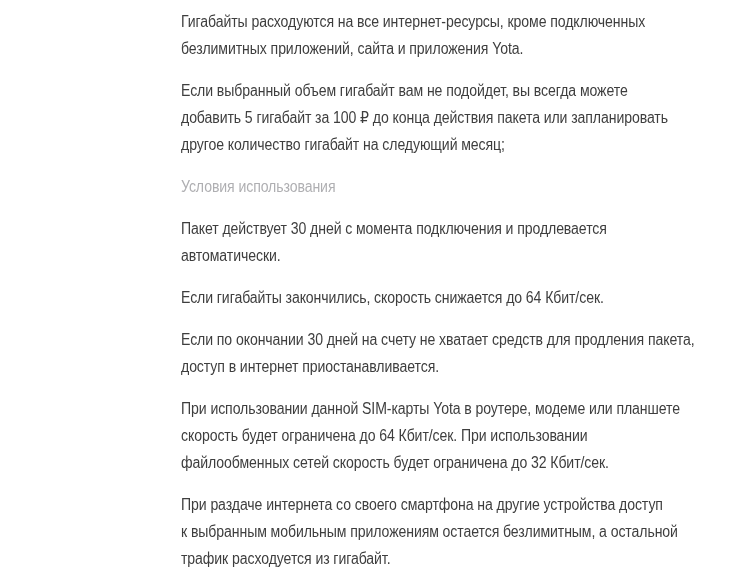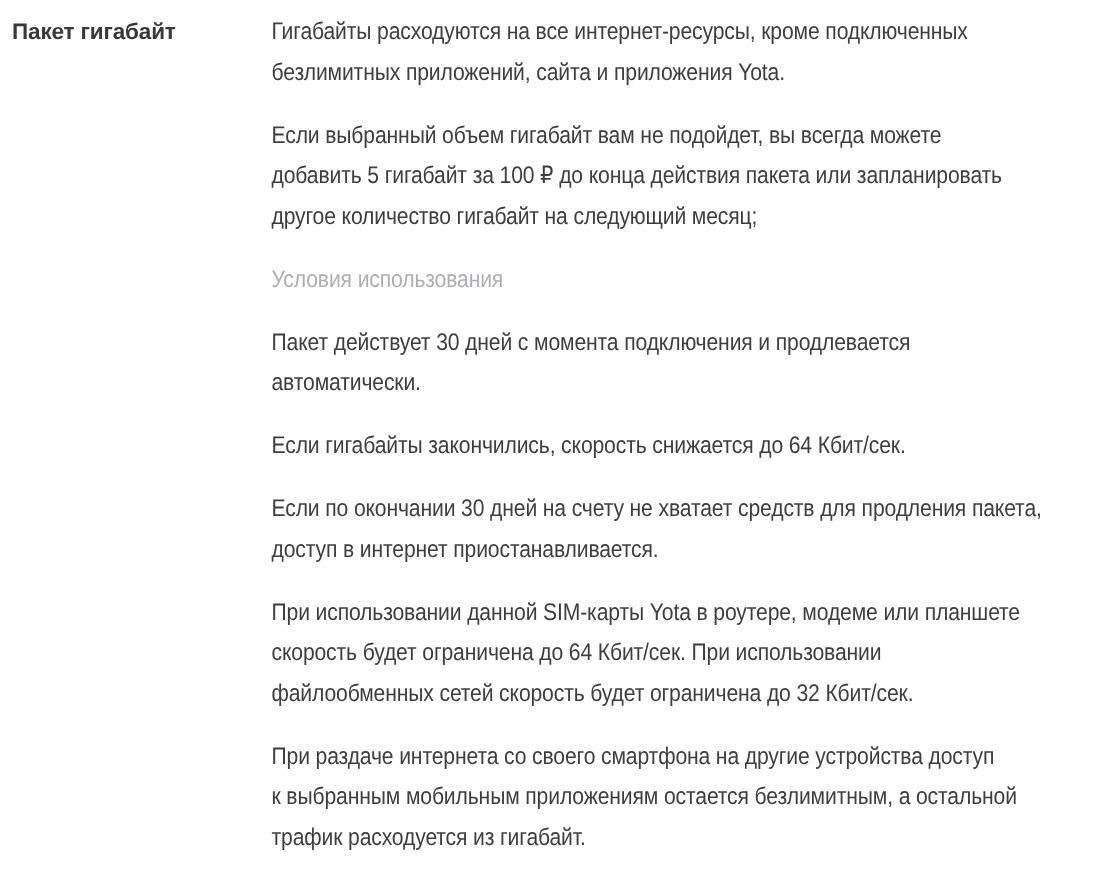--- a/index.html
+++ b/index.html
@@ -57,23 +57,20 @@
   }
   .content-col p.muted {
     color: var(--muted-heading);
   }
 </style>
 </head>
 <body>
 
 <div class="page">
 
-  <div class="label-col">
-    <div class="title">Пакет гигабайт</div>
-  </div>
 
   <div class="content-col">
     <p class="body">Гигабайты расходуются на все интернет-ресурсы, кроме подключенных
 безлимитных приложений, сайта и приложения Yota.</p>
     <p class="body">Если выбранный объем гигабайт вам не подойдет, вы всегда можете
 добавить 5 гигабайт за 100 ₽ до конца действия пакета или запланировать
 другое количество гигабайт на следующий месяц;</p>
     <p class="muted">Условия использования</p>
     <p class="body">Пакет действует 30 дней с момента подключения и продлевается
 автоматически.</p>

